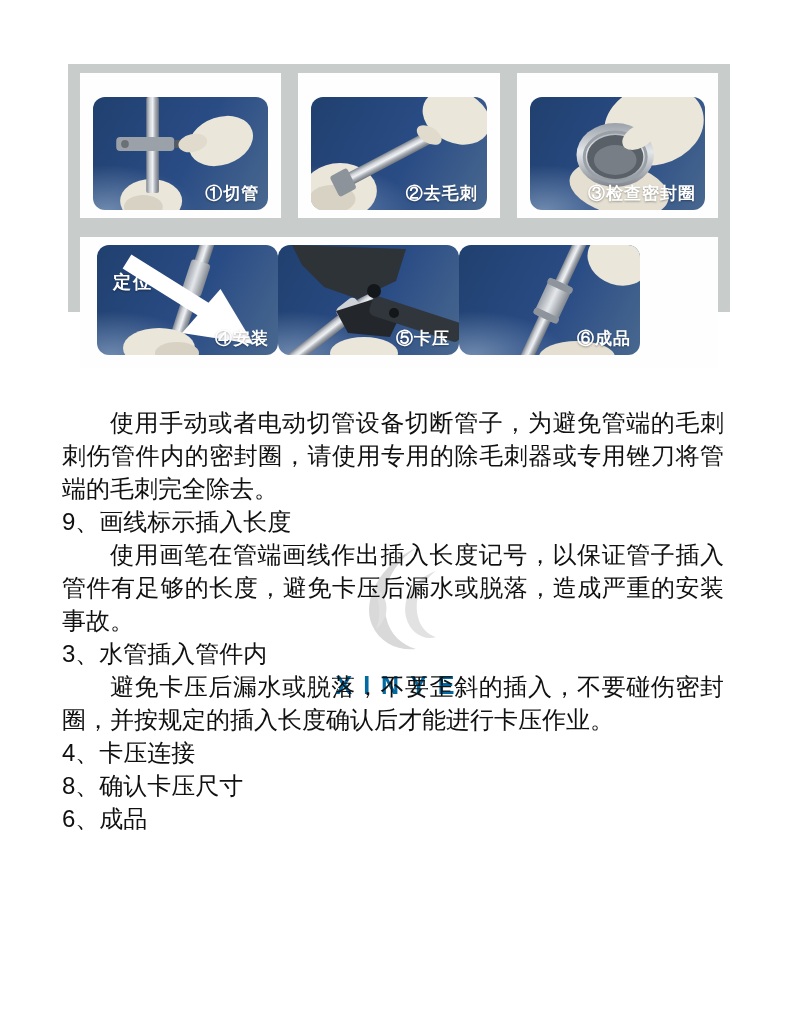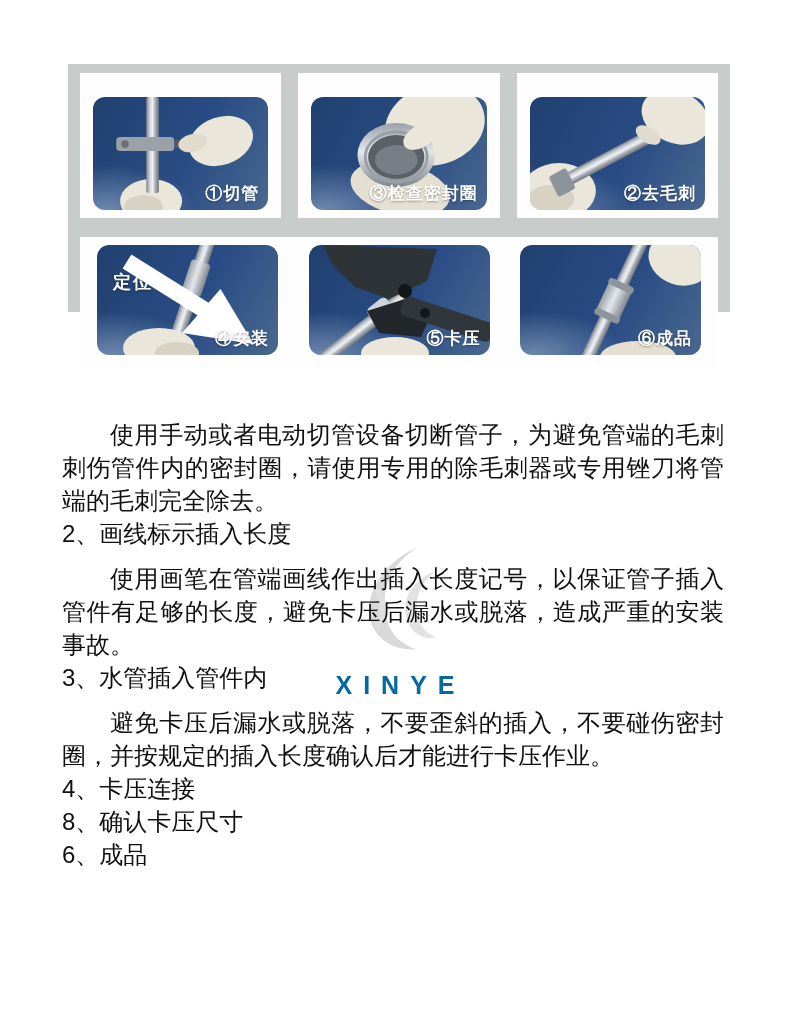--- a/index.html
+++ b/index.html
@@ -17,21 +17,21 @@
     display:flex;gap:17px;
   }
   .card{
     flex:1;background:#fefefe;box-sizing:border-box;
     padding:24px 13px 8px 13px;
   }
   .row2{
     position:absolute;left:12px;top:173px;width:638px;height:131px;
     background:#fefefe;box-sizing:border-box;
     padding:8px 17px 13px 17px;
-    display:flex;justify-content:space-between;
+    display:flex;
   }
   .photo{
     position:relative;width:100%;height:113px;border-radius:12px;overflow:hidden;
     background:
       radial-gradient(120% 95% at 8% 100%, rgba(122,148,183,.85) 0%, rgba(122,148,183,0) 42%),
       linear-gradient(118deg,#20406f 0%,#2a4c85 55%,#49688f 100%);
   }
   .row2 .photo{width:181px;height:110px;}
   .photo svg{position:absolute;left:0;top:0;width:100%;height:100%;}
   .step-label{
@@ -45,21 +45,21 @@
     text-shadow:0 1px 2px rgba(0,0,0,.4);
   }
   .pos-arrow{position:absolute;left:56px;top:38px;width:26px;height:20px;}
   
   .instructions{
     position:absolute;left:62px;top:406px;width:662px;
     color:#101010;font-size:24px;line-height:33px;text-align:justify;
     z-index:2;
   }
   .instructions p{margin:0;}
-  .instructions p.body{text-indent:2em;margin-top:12px;}
+  .instructions p.body{text-indent:2em;}
   .instructions p.body:empty{display:none;}
   
   .watermark{
     position:absolute;left:295px;top:545px;width:200px;z-index:1;
     text-align:center;pointer-events:none;
   }
   .watermark .wm-text{
     color:#0369a1;font-size:25px;font-weight:bold;letter-spacing:11px;
     margin-top:2px;padding-left:11px;
   }
@@ -107,45 +107,45 @@
           <ellipse cx="132" cy="44" rx="34" ry="24" fill="#eae6da" transform="rotate(-18 132 44)"></ellipse>
           <ellipse cx="103" cy="46" rx="15" ry="9" fill="#e0dbcd" transform="rotate(-12 103 46)"></ellipse>
         </svg>
       <span class="step-label">①切管</span>
         </div>
     </div>
 
     <div class="card">
       <div class="photo">
         <svg viewBox="0 0 181 113" preserveAspectRatio="none">
-          <ellipse cx="128" cy="28" rx="52" ry="40" fill="#eae6da" transform="rotate(-14 128 28)"></ellipse>
-          <ellipse cx="92" cy="92" rx="52" ry="26" fill="#e4dfd1" transform="rotate(12 92 92)"></ellipse>
-          <ellipse cx="88" cy="58" rx="40" ry="32" fill="url(#fitV)"></ellipse>
-          <ellipse cx="88" cy="60" rx="29" ry="22" fill="#596067"></ellipse>
-          <ellipse cx="88" cy="60" rx="32" ry="25" fill="none" stroke="#9aa0a7" stroke-width="3"></ellipse>
-          <ellipse cx="88" cy="63" rx="22" ry="15" fill="#777e86"></ellipse>
-          <ellipse cx="112" cy="40" rx="18" ry="11" fill="#eae6da" transform="rotate(-28 112 40)"></ellipse>
-        </svg>
-      <span class="step-label">③检查密封圈</span>
-        </div>
-    </div>
-
-    <div class="card">
-      <div class="photo">
-        <svg viewBox="0 0 181 113" preserveAspectRatio="none">
           <ellipse cx="30" cy="94" rx="38" ry="28" fill="#eae6da"></ellipse>
           <ellipse cx="22" cy="102" rx="24" ry="14" fill="#d8d2c4"></ellipse>
           <g transform="rotate(-27 90 56)">
             <rect x="28" y="50" width="155" height="13" rx="2" fill="url(#pipeV)"></rect>
             <rect x="16" y="45" width="20" height="23" rx="3" fill="#8d939b"></rect>
           </g>
           <ellipse cx="150" cy="20" rx="36" ry="26" fill="#eae6da" transform="rotate(22 150 20)"></ellipse>
           <ellipse cx="122" cy="38" rx="14" ry="8" fill="#e0dbcd" transform="rotate(30 122 38)"></ellipse>
         </svg>
       <span class="step-label">②去毛刺</span>
+        </div>
+    </div>
+
+    <div class="card">
+      <div class="photo">
+        <svg viewBox="0 0 181 113" preserveAspectRatio="none">
+          <ellipse cx="128" cy="28" rx="52" ry="40" fill="#eae6da" transform="rotate(-14 128 28)"></ellipse>
+          <ellipse cx="92" cy="92" rx="52" ry="26" fill="#e4dfd1" transform="rotate(12 92 92)"></ellipse>
+          <ellipse cx="88" cy="58" rx="40" ry="32" fill="url(#fitV)"></ellipse>
+          <ellipse cx="88" cy="60" rx="29" ry="22" fill="#596067"></ellipse>
+          <ellipse cx="88" cy="60" rx="32" ry="25" fill="none" stroke="#9aa0a7" stroke-width="3"></ellipse>
+          <ellipse cx="88" cy="63" rx="22" ry="15" fill="#777e86"></ellipse>
+          <ellipse cx="112" cy="40" rx="18" ry="11" fill="#eae6da" transform="rotate(-28 112 40)"></ellipse>
+        </svg>
+      <span class="step-label">③检查密封圈</span>
         </div>
     </div>
   </div>
 
   <div class="row2">
 
     <div class="photo">
       <svg viewBox="0 0 181 110" preserveAspectRatio="none">
         <g transform="rotate(-72 92 55)">
           <rect x="-10" y="48" width="200" height="14" rx="2" fill="url(#pipeV)"></rect>
@@ -200,21 +200,21 @@
   <svg width="110" height="120" viewBox="0 0 110 120">
     <path d="M78,2 C52,18 40,44 46,72 C50,90 62,100 76,104 C58,106 40,98 32,80 C22,56 38,20 78,2 Z" fill="#d9d9d9"></path>
     <path d="M96,26 C80,38 74,54 78,72 C80,82 88,90 96,92 C84,96 70,88 66,72 C62,52 74,34 96,26 Z" fill="#e2e2e2"></path>
     <path d="M30,38 C40,52 42,68 36,84 C50,74 52,50 30,38 Z" fill="#e0e0e0"></path>
   </svg>
   <div class="wm-text">XINYE</div>
 </div>
 
 <div class="instructions">
   <p class="body">使用手动或者电动切管设备切断管子，为避免管端的毛刺刺伤管件内的密封圈，请使用专用的除毛刺器或专用锉刀将管端的毛刺完全除去。</p>
-  <p class="h">2、画线标示插入长度</p>
+  <p class="h">9、画线标示插入长度</p>
   <p class="body">使用画笔在管端画线作出插入长度记号，以保证管子插入管件有足够的长度，避免卡压后漏水或脱落，造成严重的安装事故。</p>
   <p class="h">3、水管插入管件内</p>
   <p class="body">避免卡压后漏水或脱落，不要歪斜的插入，不要碰伤密封圈，并按规定的插入长度确认后才能进行卡压作业。</p>
   <p class="h">4、卡压连接</p>
   <p class="h">8、确认卡压尺寸</p>
   <p class="h">6、成品</p>
 
 </div>
 
 </body></html>

